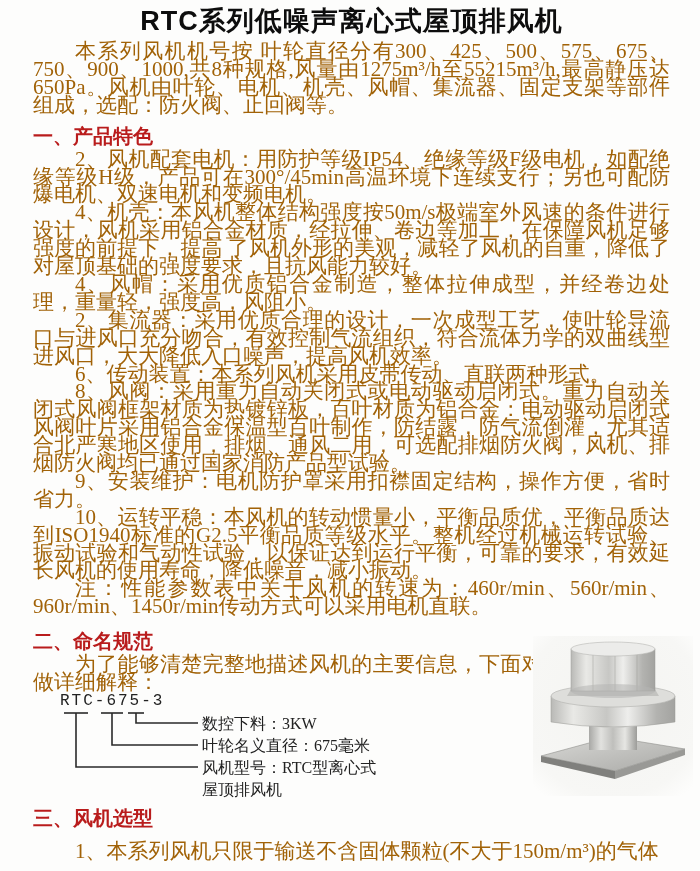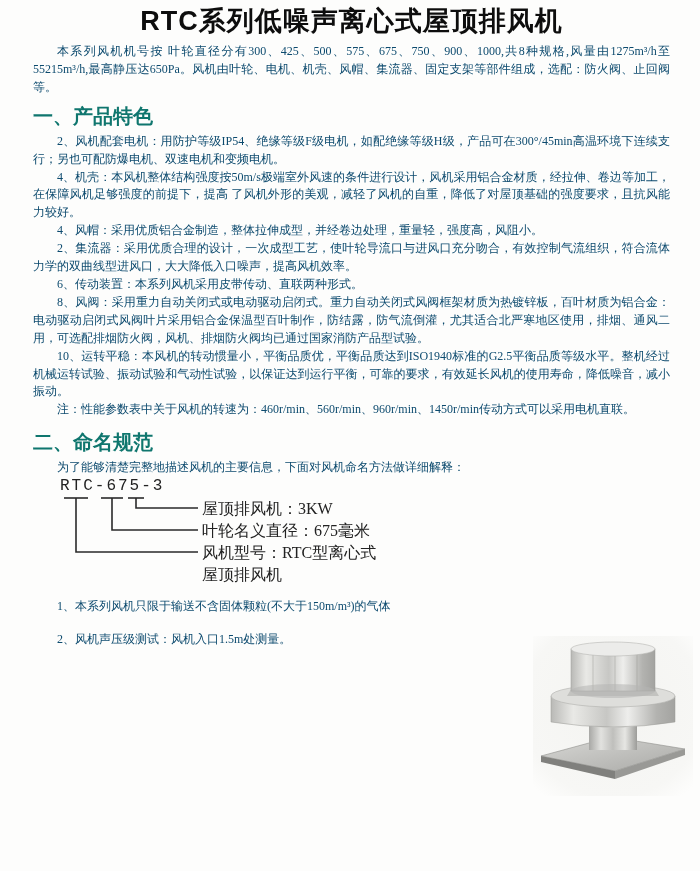--- a/index.html
+++ b/index.html
@@ -20,31 +20,31 @@
   .doc-title{
     font-family:"Liberation Sans","DejaVu Sans",sans-serif;
     font-weight:bold;
     font-size:27px;
     text-align:center;
     letter-spacing:1px;
     color:#0d0d0d;
     margin:0 0 4px 0;
   }
   .body-text{
-    font-size:12px;
+    font-size:21px;
     line-height:17.9px;
     text-align:justify;
-    color:#0c4a6e;
+    color:#a16207;
   }
   p.para{margin:0;text-indent:2em;}
   .sec-heading{
-    font-family:Liberation Mono, monospace;
+    font-family:Liberation Serif, serif;
     font-weight:bold;
     font-size:20px;
-    color:#0f766e;
+    color:#b91c1c;
     margin:0;
     line-height:24px;
   }
   .h-features{margin:9px 0 3px 0;}
   .h-naming{margin:13px 0 3px 0;}
   .h-selection{margin:6px 0 8px 0;}
   .naming-intro{margin:2px 0 8px 0;}
   
   .naming-diagram{
     position:relative;
@@ -89,20 +89,21 @@
 
   <h2 class="sec-heading h-features">一、产品特色</h2>
 
   <div class="body-text">
     <p class="para">2、风机配套电机：用防护等级IP54、绝缘等级F级电机，如配绝缘等级H级，产品可在300°/45min高温环境下连续支行；另也可配防爆电机、双速电机和变频电机。</p>
     <p class="para">4、机壳：本风机整体结构强度按50m/s极端室外风速的条件进行设计，风机采用铝合金材质，经拉伸、卷边等加工，在保障风机足够强度的前提下，提高 了风机外形的美观，减轻了风机的自重，降低了对屋顶基础的强度要求，且抗风能力较好。</p>
     <p class="para">4、风帽：采用优质铝合金制造，整体拉伸成型，并经卷边处理，重量轻，强度高，风阻小。</p>
     <p class="para">2、集流器：采用优质合理的设计，一次成型工艺，使叶轮导流口与进风口充分吻合，有效控制气流组织，符合流体力学的双曲线型进风口，大大降低入口噪声，提高风机效率。</p>
     <p class="para">6、传动装置：本系列风机采用皮带传动、直联两种形式。</p>
     <p class="para">8、风阀：采用重力自动关闭式或电动驱动启闭式。重力自动关闭式风阀框架材质为热镀锌板，百叶材质为铝合金：电动驱动启闭式风阀叶片采用铝合金保温型百叶制作，防结露，防气流倒灌，尤其适合北严寒地区使用，排烟、通风二用，可选配排烟防火阀，风机、排烟防火阀均已通过国家消防产品型试验。</p>
+    <p class="para">9、安装维护：电机防护罩采用扣襟固定结构，操作方便，省时省力。</p>
     <p class="para">10、运转平稳：本风机的转动惯量小，平衡品质优，平衡品质达到ISO1940标准的G2.5平衡品质等级水平。整机经过机械运转试验、振动试验和气动性试验，以保证达到运行平衡，可靠的要求，有效延长风机的使用寿命，降低噪音，减小振动。</p>
     <p class="note-para">注：性能参数表中关于风机的转速为：460r/min、560r/min、960r/min、1450r/min传动方式可以采用电机直联。</p>
   </div>
 
   <h2 class="sec-heading h-naming">二、命名规范</h2>
 
   <p class="para body-text naming-intro">为了能够清楚完整地描述风机的主要信息，下面对风机命名方法做详细解释：</p>
 
   <div class="naming-diagram">
     <svg class="connector-svg" viewBox="0 0 470 108">
@@ -113,26 +114,27 @@
         <path d="M68,21 H84"></path>
 
         <path d="M76,21 V31 H138"></path>
 
         <path d="M52,21 V53 H138"></path>
 
         <path d="M16,21 V75 H138"></path>
       </g>
     </svg>
     <div class="model-code">RTC-675-3</div>
-    <div class="diagram-label lbl-power">屋顶排风机：3KW</div>
+    <div class="diagram-label lbl-power">数控下料：3KW</div>
     <div class="diagram-label lbl-diameter">叶轮名义直径：675毫米</div>
     <div class="diagram-label lbl-model1">风机型号：RTC型离心式</div>
     <div class="diagram-label lbl-model2">屋顶排风机</div>
   </div>
 
+  <h2 class="sec-heading h-selection">三、风机选型</h2>
 
   <div class="body-text">
     <p class="sel-item">1、本系列风机只限于输送不含固体颗粒(不大于150m/m³)的气体</p>
     <p class="sel-item">2、风机声压级测试：风机入口1.5m处测量。</p>
   </div>
 
   <svg class="fan-photo" viewBox="0 0 160 165">
     <defs>
       <linearGradient id="metalH" x1="0" y1="0" x2="1" y2="0">
         <stop offset="0" stop-color="#b9b9b6"></stop>

